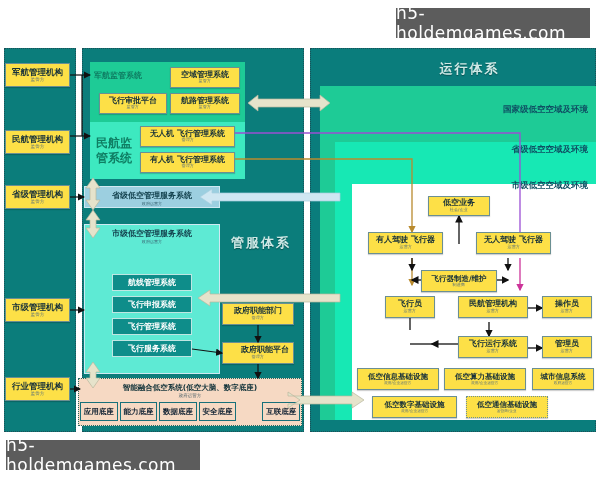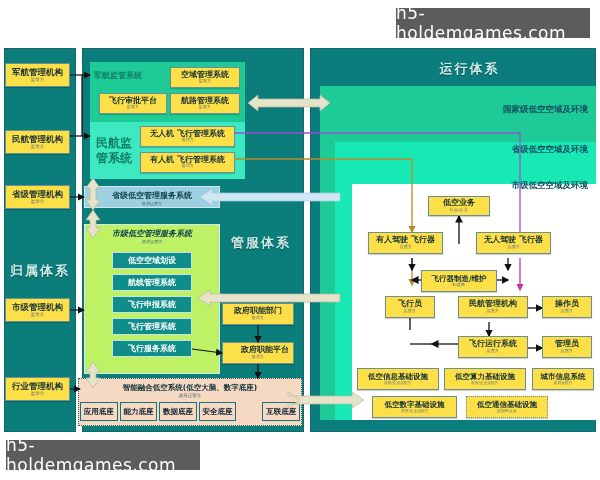--- a/index.html
+++ b/index.html
@@ -23,21 +23,21 @@
   .node .t{font-weight:bold;white-space:nowrap;}
   .node .s{color:#5c7279;transform:scale(.92);}
 
   
   .tealbox{background:#0e8d8a;border:1px solid #bfe6e2;color:#ffffff;
            display:flex;align-items:center;justify-content:center;
            font-weight:bold;text-align:center;}
 
   
   .bluepanel{background:#9ccfe0;border:1px solid #cfe9f2;}
-  .bluepanel.dark{background:#bef264;font-style:italic;}
+  .bluepanel.dark{background:#5eead4;}
   .bluepanel .hdr{color:#14434f;font-weight:bold;text-align:center;}
   .bluepanel .hdrs{color:#3a6674;text-align:center;transform:scale(.9);}
 
   
   .layerA{background:#1ecb96;}
   .layerB{background:#17e8b4;}
   .layerC{background:#ffffff;}
   .layer-label{color:#0f4f63;font-weight:bold;text-align:right;}
 
   
@@ -56,21 +56,20 @@
          pointer-events:none;}
 </style>
 </head>
 <body>
 
 <div class="root">
 
   <div class="abs panel" style="left:4px;top:48px;width:72px;height:384px;">
   </div>
 
-  <div class="abs panel-title" style="left:4px;top:262px;width:72px;font-size:13px;">归属体系</div>
 
   <div class="abs node" style="left:5px;top:63px;width:65px;height:24px;">
     <span class="t" style="font-size:8.5px;">军航管理机构</span>
     <span class="s" style="font-size:5px;">监管方</span>
   </div>
 
   <div class="abs node" style="left:5px;top:130px;width:65px;height:24px;">
     <span class="t" style="font-size:8.5px;">民航管理机构</span>
     <span class="s" style="font-size:5px;">监管方</span>
   </div>
@@ -130,23 +129,20 @@
   <div class="abs bluepanel" style="left:84px;top:186px;width:136px;height:22px;padding-top:3px;">
     <div class="hdr" style="font-size:8px;">省级低空管理服务系统</div>
     <div class="hdrs" style="font-size:4.5px;">政府运营方</div>
   </div>
 
   <div class="abs bluepanel dark" style="left:84px;top:224px;width:136px;height:150px;padding-top:3px;">
     <div class="hdr" style="font-size:8px;">市级低空管理服务系统</div>
     <div class="hdrs" style="font-size:4.5px;">政府运营方</div>
   </div>
 
-  <div class="abs tealbox" style="left:112px;top:252px;width:80px;height:17px;font-size:8px;">
-    <span>低空空域划设</span>
-  </div>
   <div class="abs tealbox" style="left:112px;top:274px;width:80px;height:17px;font-size:8px;">
     <span>航线管理系统</span>
   </div>
   <div class="abs tealbox" style="left:112px;top:296px;width:80px;height:17px;font-size:8px;">
     <span>飞行申报系统</span>
   </div>
   <div class="abs tealbox" style="left:112px;top:340px;width:80px;height:17px;font-size:8px;">
     <span>飞行服务系统</span>
   </div>
   <div class="abs tealbox" style="left:112px;top:318px;width:80px;height:17px;font-size:8px;">

